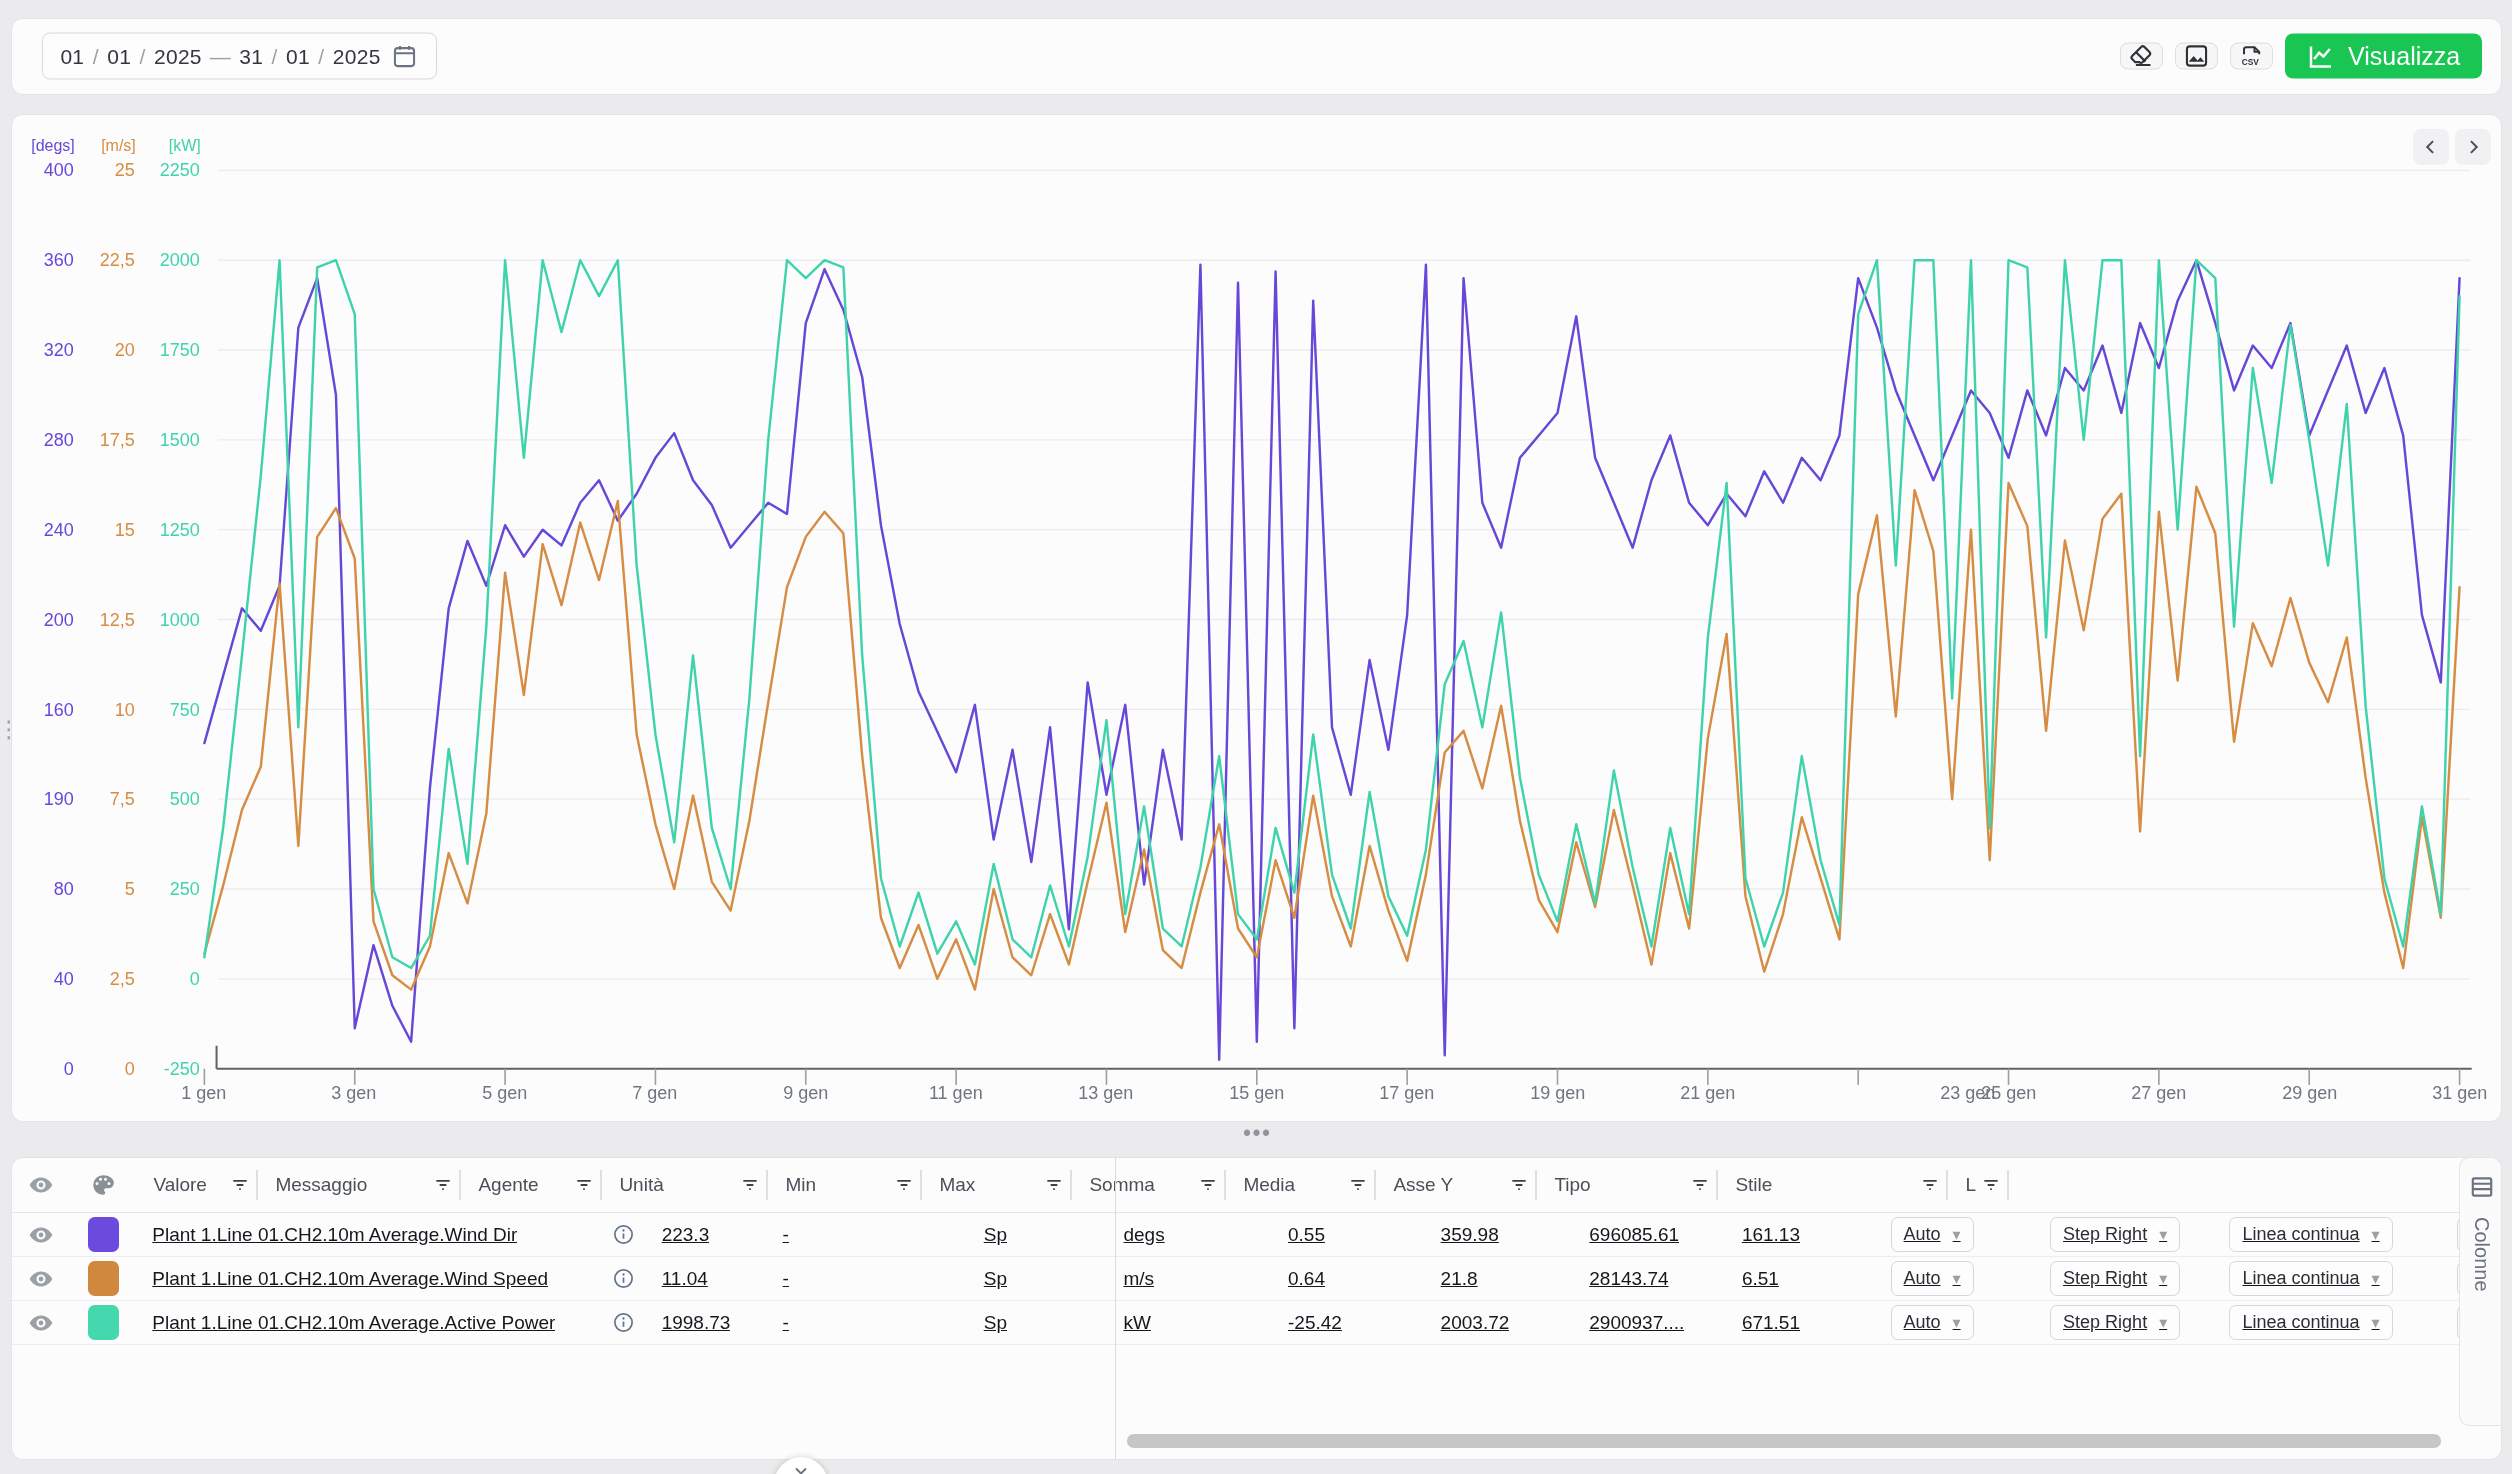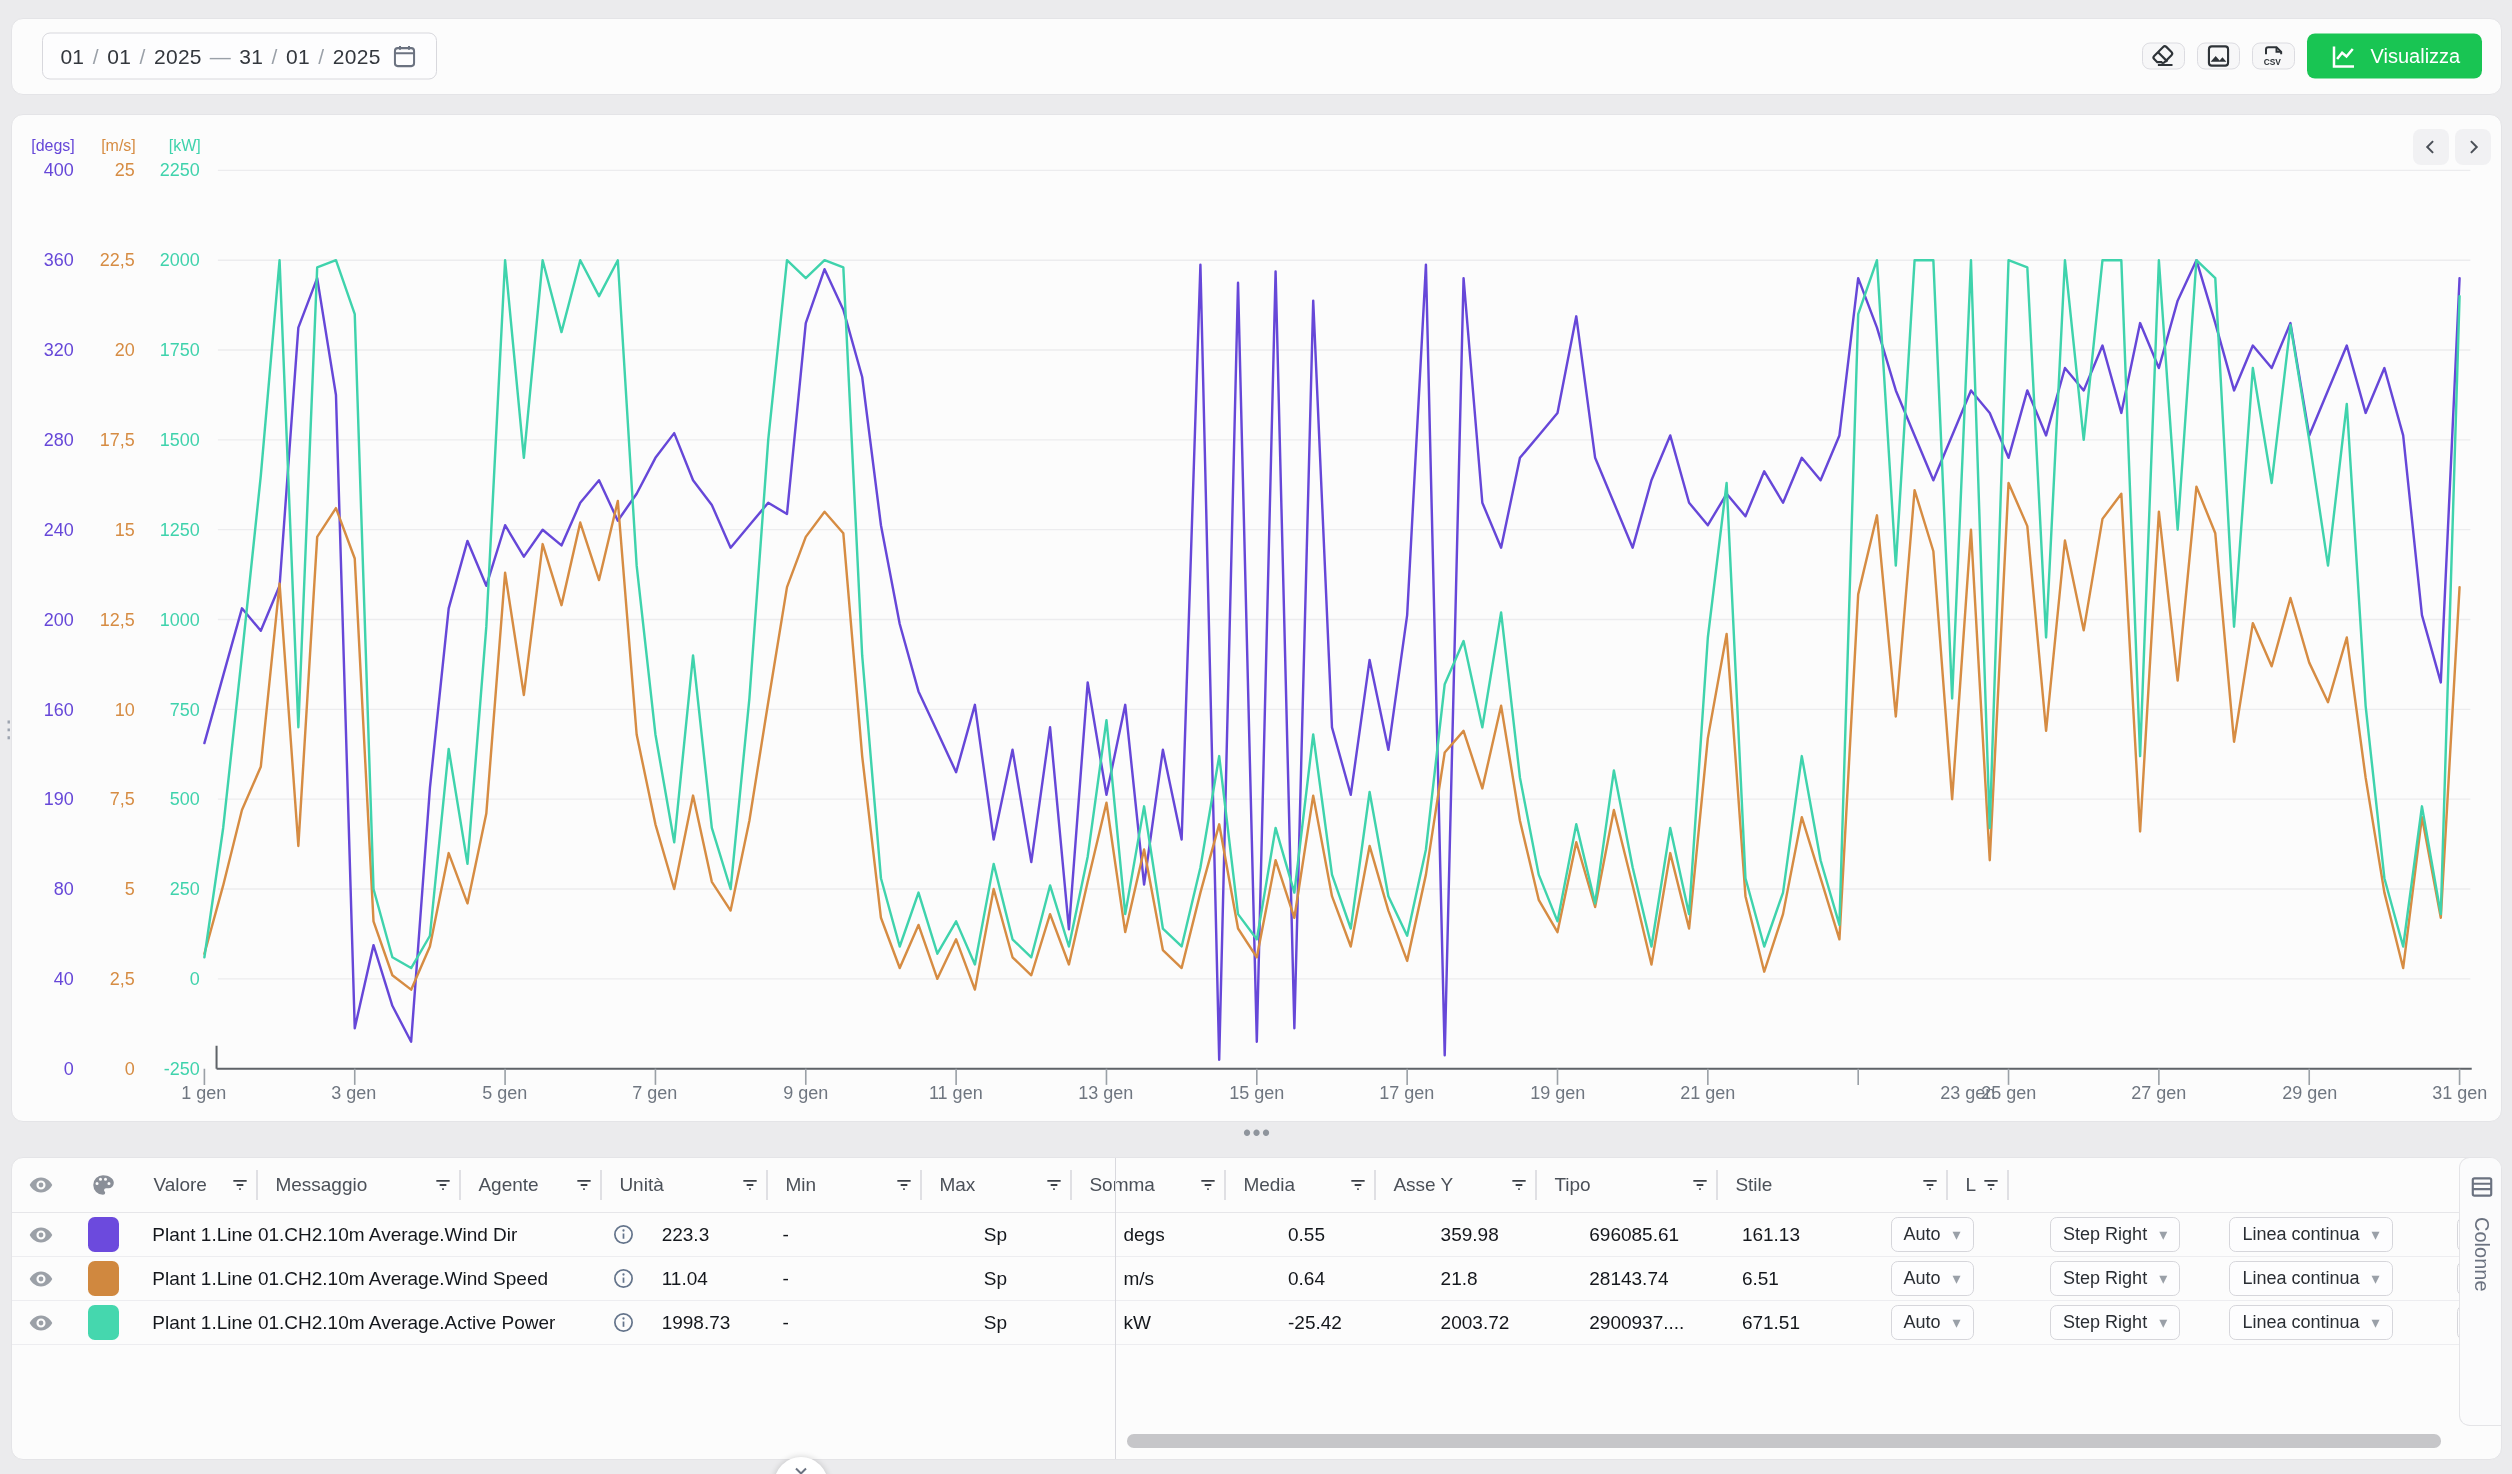--- a/index.html
+++ b/index.html
@@ -20,21 +20,21 @@
   }
   .date-range .sep{color:#9aa0a8;}
   .date-range .seg{min-width:6.8px;text-align:center;}
   .tb-right{position:absolute;right:19px;top:50%;transform:translateY(-50%);display:flex;align-items:center;gap:12px;}
   .icon-btn{
     width:43px;height:27px;border:1.4px solid #dcdce1;border-radius:8px;background:#f7f7f8;
     display:flex;align-items:center;justify-content:center;box-sizing:border-box;
   }
   .btn-green{
     height:45px;border-radius:8px;background:#19c553;color:#fff;border:none;
-    display:flex;align-items:center;gap:12px;padding:0 21.6px;font-size:20px;font-family:inherit;
+    display:flex;align-items:center;gap:12px;padding:0 21.6px;font-size:25px;font-family:inherit;
   }
 
   
   #chart-panel{left:10.8px;top:114px;width:2491px;height:1008px;overflow:hidden;}
   .y-unit{position:absolute;top:21.6px;font-size:16px;}
   .ytick{position:absolute;transform:translateY(-50%);font-size:18px;text-align:right;}
   .xtick{position:absolute;transform:translateX(-50%);font-size:18px;color:#6f7680;top:968px;white-space:nowrap;}
   .nav-btn{
     position:absolute;top:13.5px;width:36px;height:36px;border-radius:8px;background:#f1f1f3;
     display:flex;align-items:center;justify-content:center;border:none;
@@ -51,21 +51,21 @@
   }
 
   
   #table-panel{left:10.8px;top:1157px;width:2491px;height:303px;overflow:hidden;}
   #thead{display:flex;align-items:center;height:54px;border-bottom:1.4px solid #e6e6e9;}
   .hcell{display:flex;align-items:center;box-sizing:border-box;height:100%;font-size:19px;color:#4b5058;position:relative;}
   .hcell .hlabel{padding-left:17.6px;}
   .hcell .hfilter{margin-left:auto;margin-right:6.8px;}
   .hsep{width:1.4px;height:30px;background:#e0e0e4;flex:none;}
   .trow{display:flex;align-items:center;height:43px;border-bottom:1.4px solid #ededf0;}
-  .tcell{display:flex;align-items:center;box-sizing:border-box;height:100%;font-size:19px;color:#14171c;}
+  .tcell{display:flex;align-items:center;box-sizing:border-box;height:100%;font-size:19px;color:#14171c;text-decoration:underline;}
   .tcell .txt{padding-left:17.6px;white-space:nowrap;overflow:hidden;}
   .swatch{width:31px;height:35px;border-radius:6.8px;margin-left:17.6px;}
   .info-i{margin-left:auto;margin-right:9.5px;flex:none;}
   .pill{
     display:flex;align-items:center;justify-content:space-between;
     border:1.4px solid #d6d6db;border-radius:6.8px;background:#fdfdfe;
     height:35px;padding:0 12px;font-size:18px;color:#2a2e34;box-sizing:border-box;margin-left:17.6px;
   }
   .pill .chev{color:#9aa0a8;font-size:16px;margin-left:12px;}
   #col-divider{position:absolute;left:1103px;top:0;bottom:0;width:1.4px;background:#d9d9de;}

